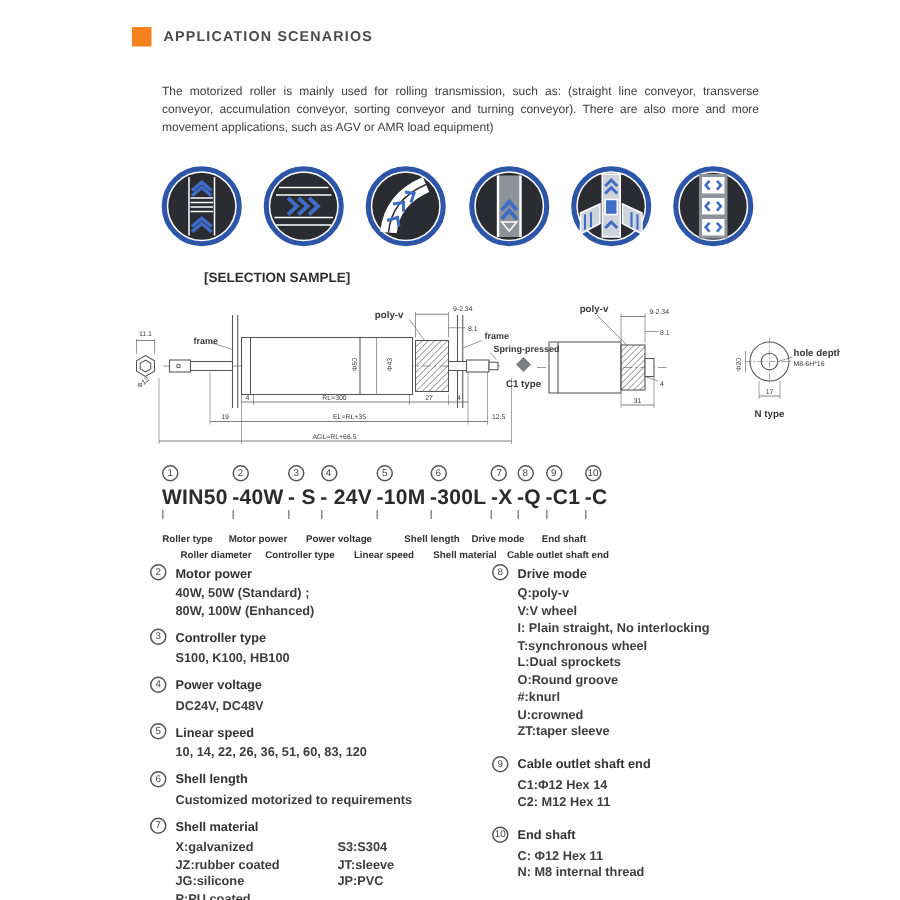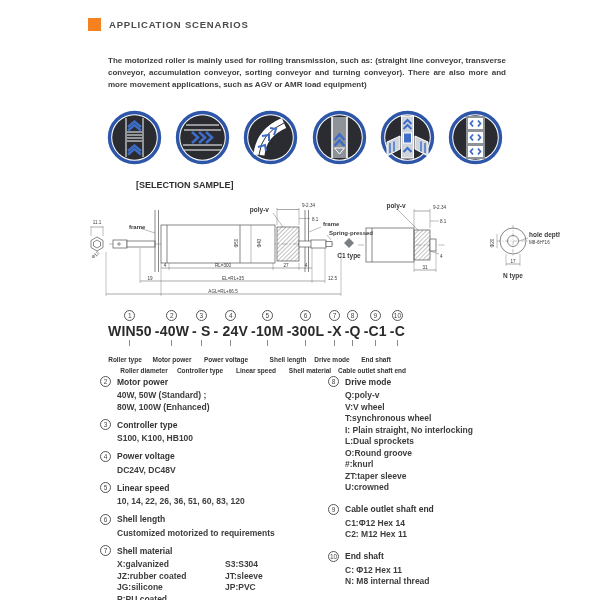--- a/index.html
+++ b/index.html
@@ -6,41 +6,41 @@
   html,body { width:600px; height:600px; background:#ffffff; font-family:"Liberation Sans", sans-serif; }
   .page { position:relative; width:560px; height:600px; background:#fff; overflow:hidden; }
 
   
   .hdr { position:absolute; left:88px; top:18px; display:flex; align-items:center; gap:8px; }
   .hdr-sq { width:13px; height:13px; background:#F5821F; }
   .hdr-title { font-size:9.5px; font-weight:bold; color:#4a4a4a; letter-spacing:0.8px; }
 
   
   .para { position:absolute; left:108px; top:55px; width:398px; font-size:8px; line-height:12px;
-          font-weight:bold; color:#3d3d3d; text-align:justify; }
+          font-weight:normal; color:#3d3d3d; text-align:justify; }
   .tags { position:absolute; left:108px; top:95px; font-size:7.5px; font-weight:bold; color:#3d3d3d; white-space:pre-wrap; }
 
   
   .icons { position:absolute; left:106px; top:109px; width:398px; display:flex; justify-content:space-between; }
   .icons svg { display:block; }
 
   
   .sel-label { position:absolute; left:88px; top:180px; font-size:9px; font-weight:bold; color:#2e2e2e;margin-left:48px; }
 
   
   .diagram { position:absolute; left:83px; top:196px; }
   .diagram text { fill:#3a3a3a; }
   .dtxt  { font-size:6px; font-weight:bold; }
   .dtxt2 { font-size:6.5px; font-weight:bold; }
   .ddim  { font-size:4.6px; }
 
   
   .model { position:absolute; left:100px; top:310px; width:430px; height:64px; }
   .code-row { display:flex; align-items:flex-end; gap:3px; padding-left:8px; }
-  .seg { display:flex; flex-direction:column; align-items:center; }
+  .seg { display:flex; flex-direction:column; }
   .num { width:11px; height:11px; border:1px solid #555; border-radius:50%; font-size:6.5px;
          color:#444; display:flex; align-items:center; justify-content:center; margin-bottom:2px; }
   .code { font-size:14px; font-weight:bold; color:#2b2b2b; letter-spacing:0.2px; white-space:pre; }
   .tick { width:1px; height:6px; background:#8a8a8a; margin-top:1px; }
   .mlabel { position:absolute; transform:translateX(-50%); font-size:6.5px; font-weight:bold;
             color:#333; white-space:nowrap; }
   .mrow1 { top:46px; } .mrow2 { top:57px; }
 
   
   .specs { position:absolute; left:100px; top:376px; width:430px; display:flex; }
@@ -429,27 +429,27 @@
     </div>
     <div class="col-r">
       <div class="section">
         <div class="sec-head">
             <span class="sec-num">8</span>
             <span class="sec-title">Drive mode</span>
           </div>
         <div class="sec-body">
           <div>Q:poly-v</div>
           <div>V:V wheel</div>
+          <div>I: Plain straight, No interlocking</div>
           <div>T:synchronous wheel</div>
-          <div>I: Plain straight, No interlocking</div>
           <div>L:Dual sprockets</div>
           <div>O:Round groove</div>
           <div>#:knurl</div>
+          <div>U:crowned</div>
           <div>ZT:taper sleeve</div>
-          <div>U:crowned</div>
         </div>
       </div>
       <div class="section" style="margin-top:10px">
         <div class="sec-head">
             <span class="sec-num">9</span>
             <span class="sec-title">Cable outlet shaft end</span>
           </div>
         <div class="sec-body">
           <div>C1:Φ12 Hex 14</div>
           <div>C2: M12 Hex 11</div>

